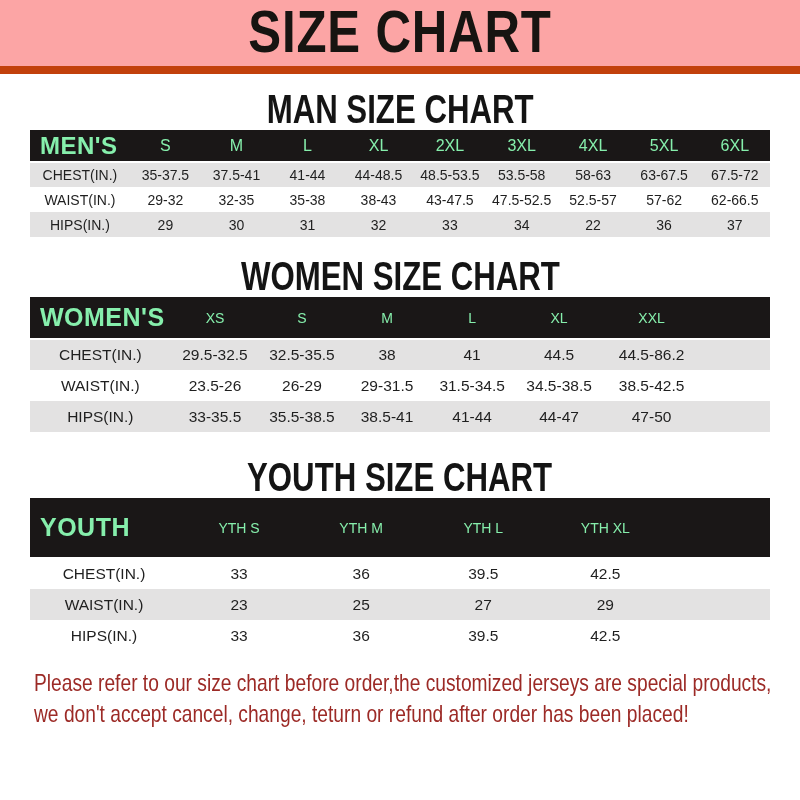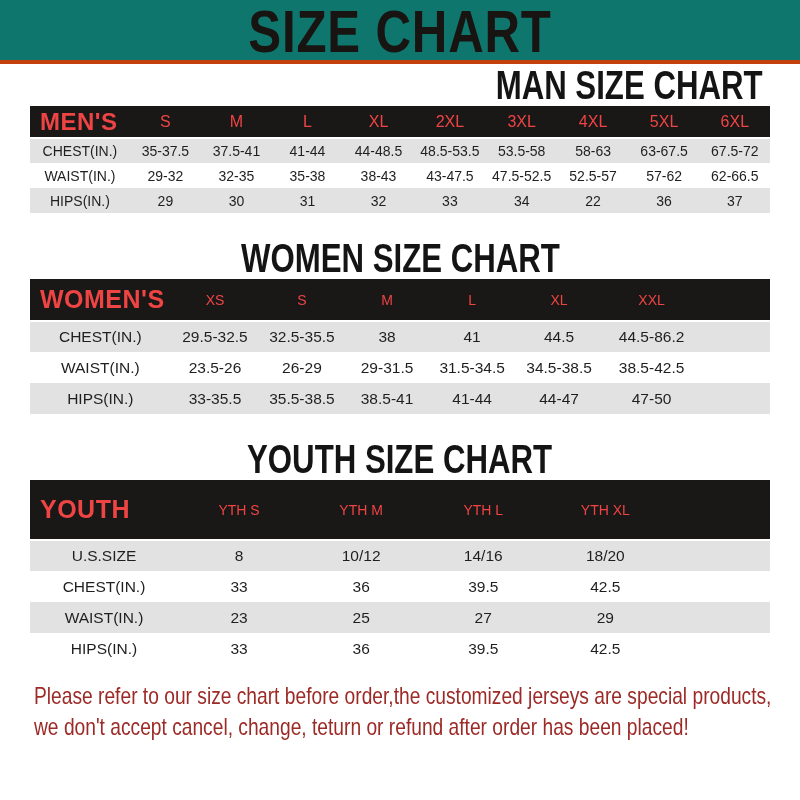--- a/index.html
+++ b/index.html
@@ -1,42 +1,42 @@
 <!DOCTYPE html>
 <html><head>
 <meta charset="utf-8">
 <style>
   * { margin:0; padding:0; box-sizing:border-box; }
   html,body { width:800px; height:800px; background:#ffffff; overflow:hidden;
               font-family:"Liberation Sans", sans-serif; }
 
   
-  .banner { height:64px; background:#0f766e; border-bottom:4px solid #c2410c;
+  .banner { height:74px; background:#fca5a5; border-bottom:8px solid #c2410c;
             text-align:center; overflow:hidden; }
   .banner-text { display:inline-block; font-size:60px; font-weight:800; color:#171411;
                  line-height:64px; transform:scaleX(0.82); transform-origin:center;
                  letter-spacing:1px; }
 
   
   .section-title { text-align:center; }
-  .t-man   { margin-top:0;text-align:right; }
-  .t-women { margin-top:24px; }
+  .t-man   { margin-top:14px; }
+  .t-women { margin-top:18px; }
   .t-youth { margin-top:24px; }
   .section-title span { display:inline-block; font-size:40px; font-weight:800;
                         color:#141414; line-height:42px; transform:scaleX(0.78);
                         transform-origin:center; }
 
   
   table.size-table { width:740px; margin:0 auto; border-collapse:collapse;
                      table-layout:fixed; }
   .men   { margin-top:10px; }
   .women { margin-top:16px; }
   .youth { margin-top:14px; }
 
-  thead tr { background:#1a1717; color:#ef4444; }
+  thead tr { background:#1a1717; color:#86efac; }
   .men   thead tr { height:32px; }
   .women thead tr { height:42px; }
   .youth thead tr { height:60px; }
   thead { border-bottom:2px solid #ffffff; }
 
   th { font-weight:normal; text-align:center; }
   .men   th { font-size:16px; }
   .women th, .youth th { font-size:14px; }
   th.bar-label { text-align:left; padding-left:10px; font-weight:800;
                  letter-spacing:0.5px; }
@@ -214,28 +214,20 @@
     <tr>
       <th class="bar-label">YOUTH</th>
       <th>YTH S</th>
       <th>YTH M</th>
       <th>YTH L</th>
       <th>YTH XL</th>
       <th></th>
     </tr>
   </thead>
   <tbody>
-    <tr class="g">
-      <td class="row-label">U.S.SIZE</td>
-      <td>8</td>
-      <td>10/12</td>
-      <td>14/16</td>
-      <td>18/20</td>
-      <td></td>
-    </tr>
     <tr>
       <td class="row-label">CHEST(IN.)</td>
       <td>33</td>
       <td>36</td>
       <td>39.5</td>
       <td>42.5</td>
       <td></td>
     </tr>
     <tr class="g">
       <td class="row-label">WAIST(IN.)</td>

